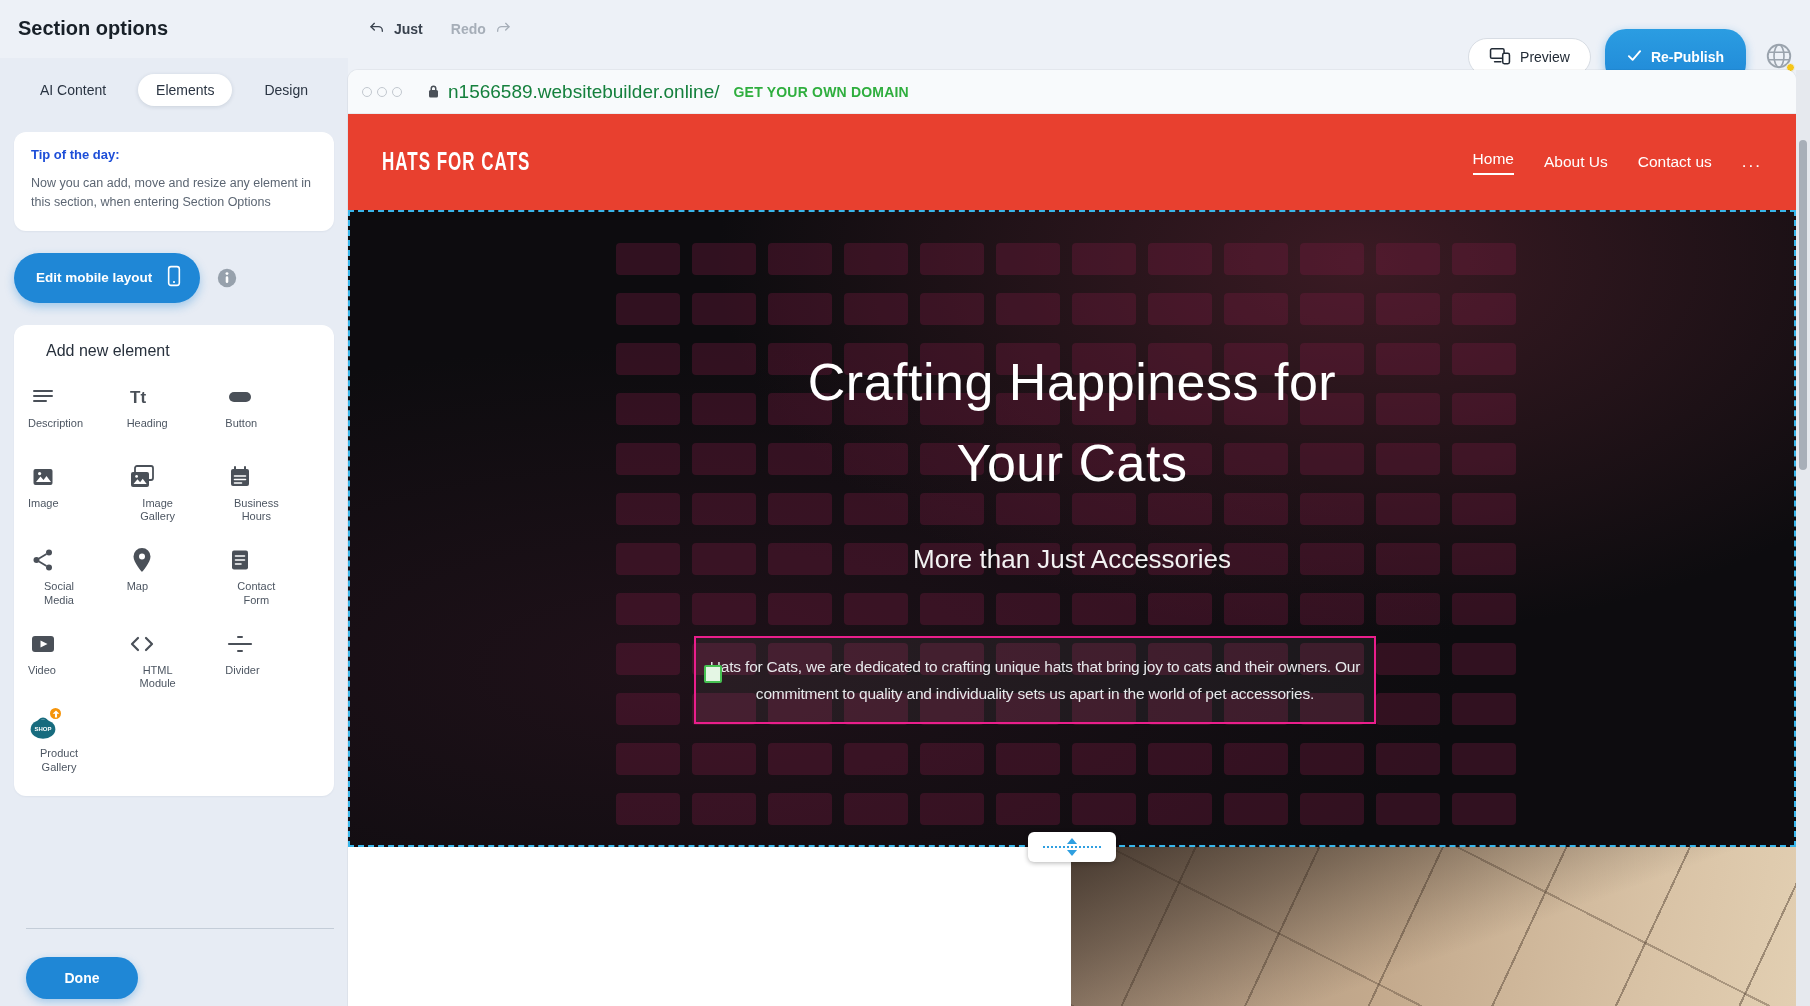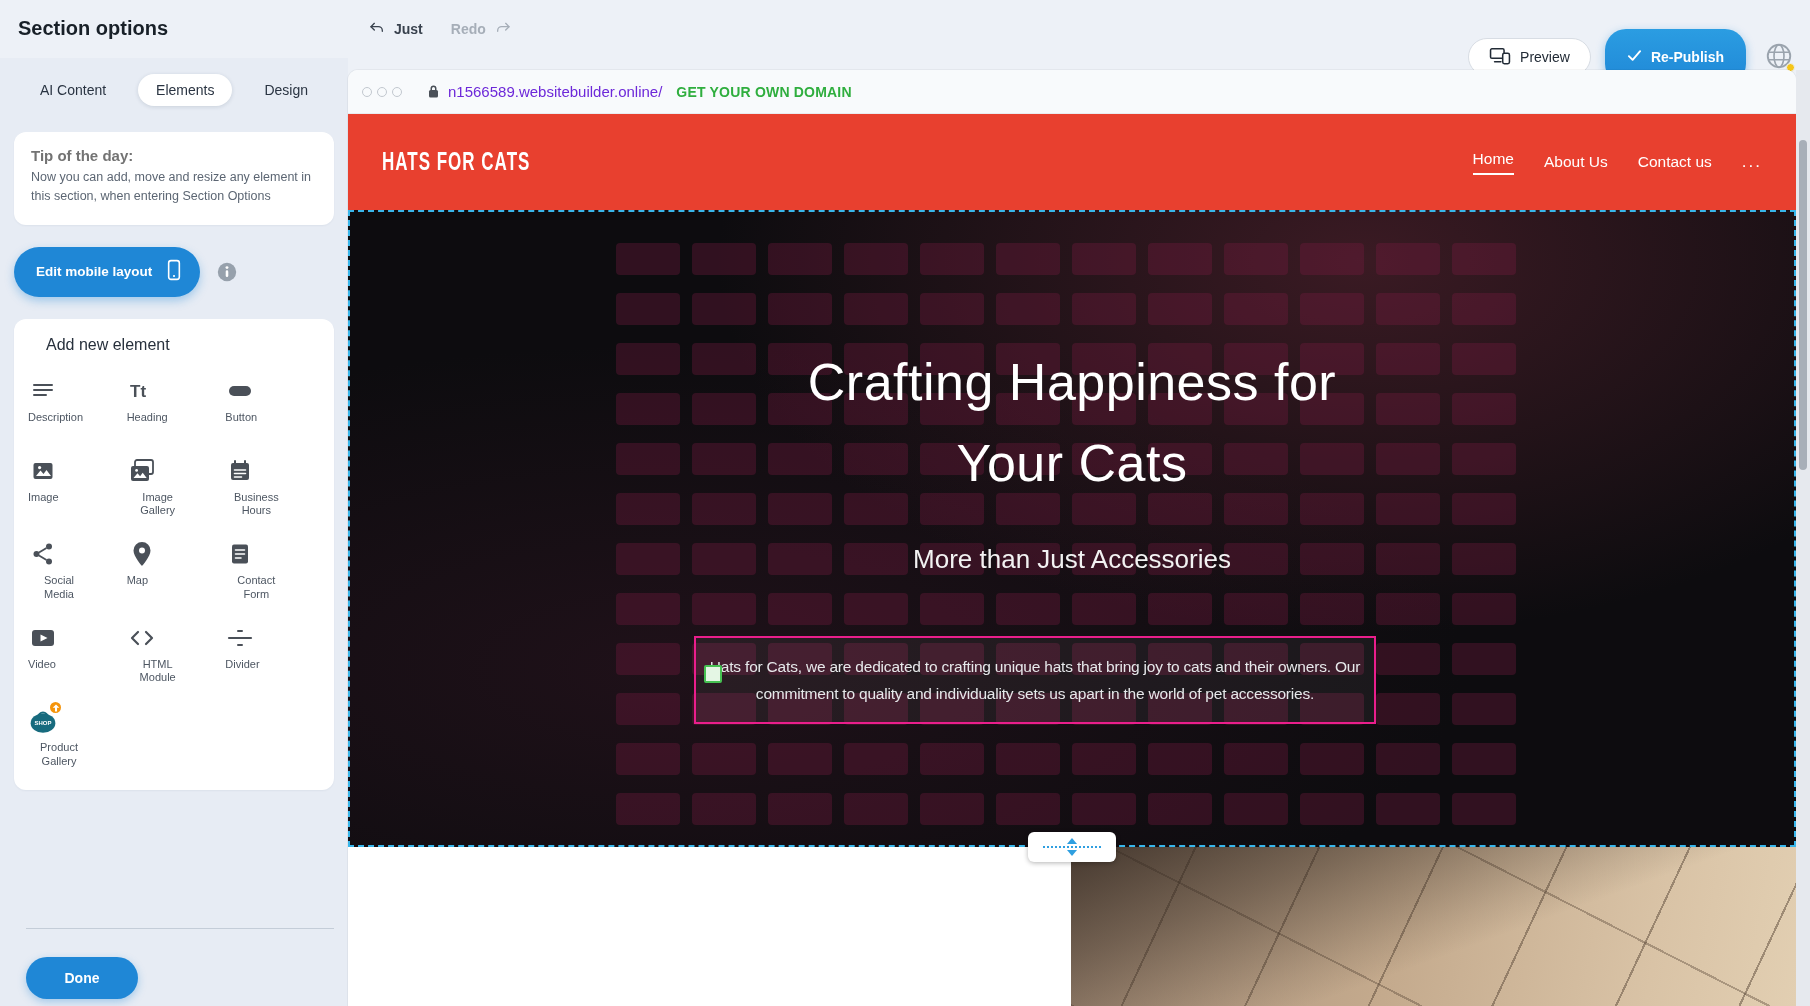--- a/index.html
+++ b/index.html
@@ -18,21 +18,21 @@
   .republish-btn { height: 56px; padding: 0 22px; border-radius: 21px; background: linear-gradient(#2b9de2, #1f87d6); border: none; color: #fff; font-weight: 700; font-family: inherit; font-size: 14px; display: flex; gap: 9px; align-items: center; box-shadow: 0 3px 10px rgba(31,135,214,.4); cursor: pointer; }
   .globe-btn { width: 38px; height: 38px; border: none; background: transparent; position: relative; cursor: pointer; }
   .notif-dot { position: absolute; right: 3px; bottom: 4px; width: 9px; height: 9px; border-radius: 50%; background: #f5c518; border: 1.5px solid #edf1f7; }
 
   
   .sidebar { position: absolute; top: 58px; left: 0; width: 348px; bottom: 0; background: #e7ecf4; }
   .tabs { margin: 16px 14px 0; display: flex; justify-content: space-between; align-items: flex-end; padding: 0 8px; }
   .tab { font-size: 14px; color: #2a3442; padding: 8px 18px; border-radius: 18px; cursor: pointer; background: transparent; border: none; font-family: inherit; }
   .tab.active { background: #fff; box-shadow: 0 1px 4px rgba(20,40,70,.14); }
   .tip-card { margin: 26px 14px 0; background: #fff; border-radius: 12px; padding: 15px 17px 19px; box-shadow: 0 1px 2px rgba(20,40,70,.05); }
-  .tip-title { color: #737373; font-weight: 700; font-size: 15px; margin-bottom: 4px; }
+  .tip-title { color: #1d4ed8; font-weight: 700; font-size: 13px; margin-bottom: 12px; }
   .tip-body { font-size: 12.5px; color: #5c6673; line-height: 1.5; }
   .mobile-row { margin: 22px 14px 0; display: flex; align-items: center; gap: 16px; }
   .edit-mobile-btn { background: #1f87d6; color: #fff; border: none; border-radius: 26px; height: 50px; padding: 0 18px 0 22px; font-family: inherit; font-size: 13.5px; font-weight: 700; display: flex; align-items: center; gap: 14px; box-shadow: 0 4px 10px rgba(31,135,214,.35); cursor: pointer; text-align: right; }
   .info-btn { width: 22px; height: 22px; border: none; background: transparent; cursor: pointer; padding: 0; }
   .add-card { margin: 22px 14px 0; background: #fff; border-radius: 12px; padding: 17px 12px 10px 12px; box-shadow: 0 1px 2px rgba(20,40,70,.05); }
   .add-title { font-size: 16px; color: #27303c; font-weight: 500; margin: 0 0 12px 20px; }
   .el-grid { display: grid; grid-template-columns: repeat(3, 1fr); }
   .el-cell { display: flex; flex-direction: column; align-items: flex-start; padding: 11px 2px; border-radius: 8px; cursor: grab; min-height: 80px; }
   .el-icon { width: 30px; height: 28px; display: flex; align-items: center; justify-content: center; }
   .el-label { margin-top: 6px; font-size: 11px; color: #4d5662; text-align: center; line-height: 1.25; max-width: 62px; }
@@ -41,21 +41,21 @@
   .sidebar-bottom { position: absolute; bottom: 0; left: 12px; right: 0; padding: 0 14px 7px; }
   .sidebar-divider { border: none; border-top: 1px solid #c4cdd8; margin-bottom: 28px; }
   .done-btn { width: 112px; height: 42px; border-radius: 21px; background: #1f87d6; color: #fff; font-family: inherit; font-size: 14px; font-weight: 700; border: none; box-shadow: 0 3px 8px rgba(31,135,214,.35); cursor: pointer; }
 
   
   .main { position: absolute; top: 58px; left: 348px; right: 0; bottom: 0; }
   .browser { position: absolute; top: 12px; left: 0; right: 14px; bottom: 0; background: #fff; border-radius: 10px 10px 0 0; overflow: hidden; box-shadow: 0 0 0 1px rgba(0,0,0,.04); }
   .chrome { height: 44px; background: #f8fafc; border-bottom: 1px solid #e9ecf0; display: flex; align-items: center; padding: 0 14px; }
   .win-dot { width: 10px; height: 10px; border-radius: 50%; border: 1.5px solid #c2c8cf; margin-right: 5px; }
   .lock { margin-left: 20px; margin-right: 8px; display: flex; }
-  .url { font-size: 15px; color: #6d28d9; }
+  .url { font-size: 19px; color: #15803d; }
   .cta { font-size: 14px; color: #2fae3e; font-weight: 700; margin-left: 14px; letter-spacing: .2px; cursor: pointer; }
   .site { position: relative; height: calc(100% - 44px); overflow: hidden; }
   .site-header { height: 96px; background: #e8402f; display: flex; align-items: center; justify-content: space-between; padding: 0 34px; }
   .logo { color: #fff; font-weight: 700; font-size: 17px; letter-spacing: 1px; transform: scaleY(1.55); transform-origin: left center; cursor: pointer; }
   .nav { display: flex; align-items: center; gap: 30px; color: #fff; font-size: 15.5px; }
   .nav-item { cursor: pointer; }
   .nav-item.active { border-bottom: 2px solid #fff; padding-bottom: 5px; }
   .nav-more { font-size: 17px; letter-spacing: 2px; cursor: pointer; }
 
   .hero { position: relative; height: 637px; overflow: hidden;

